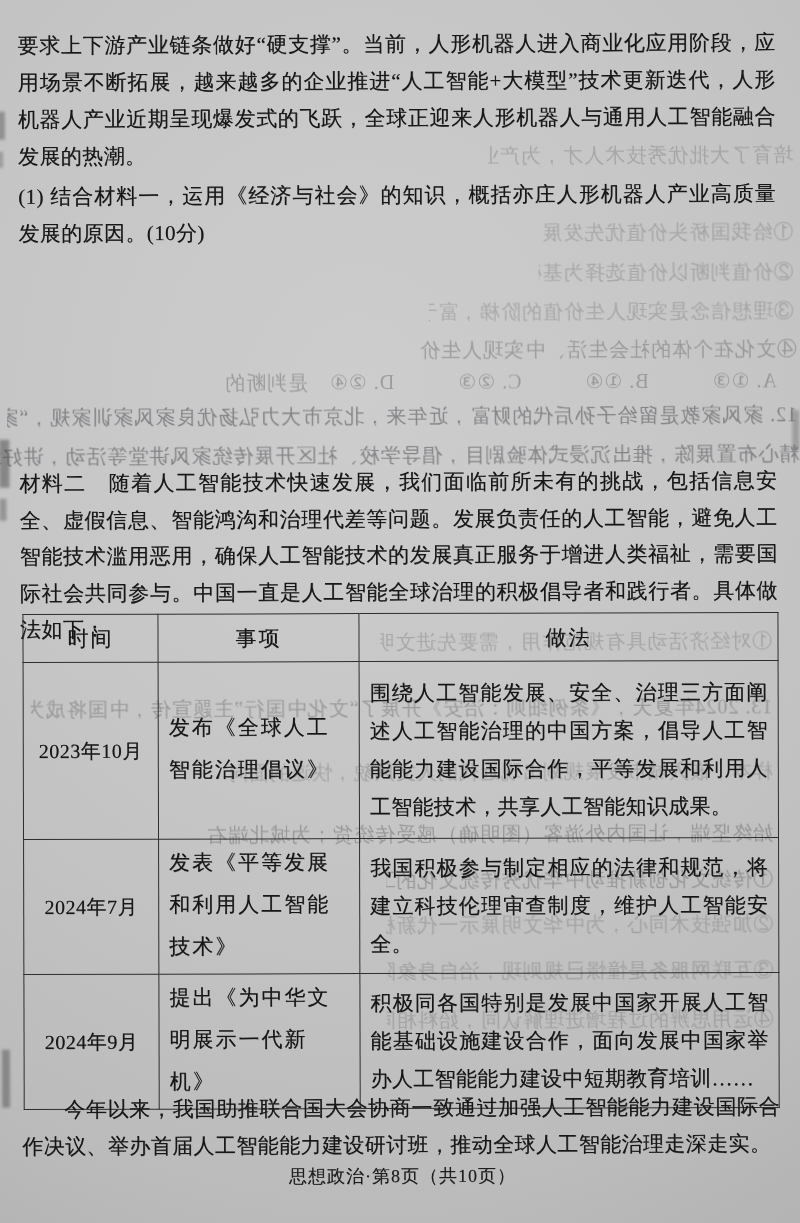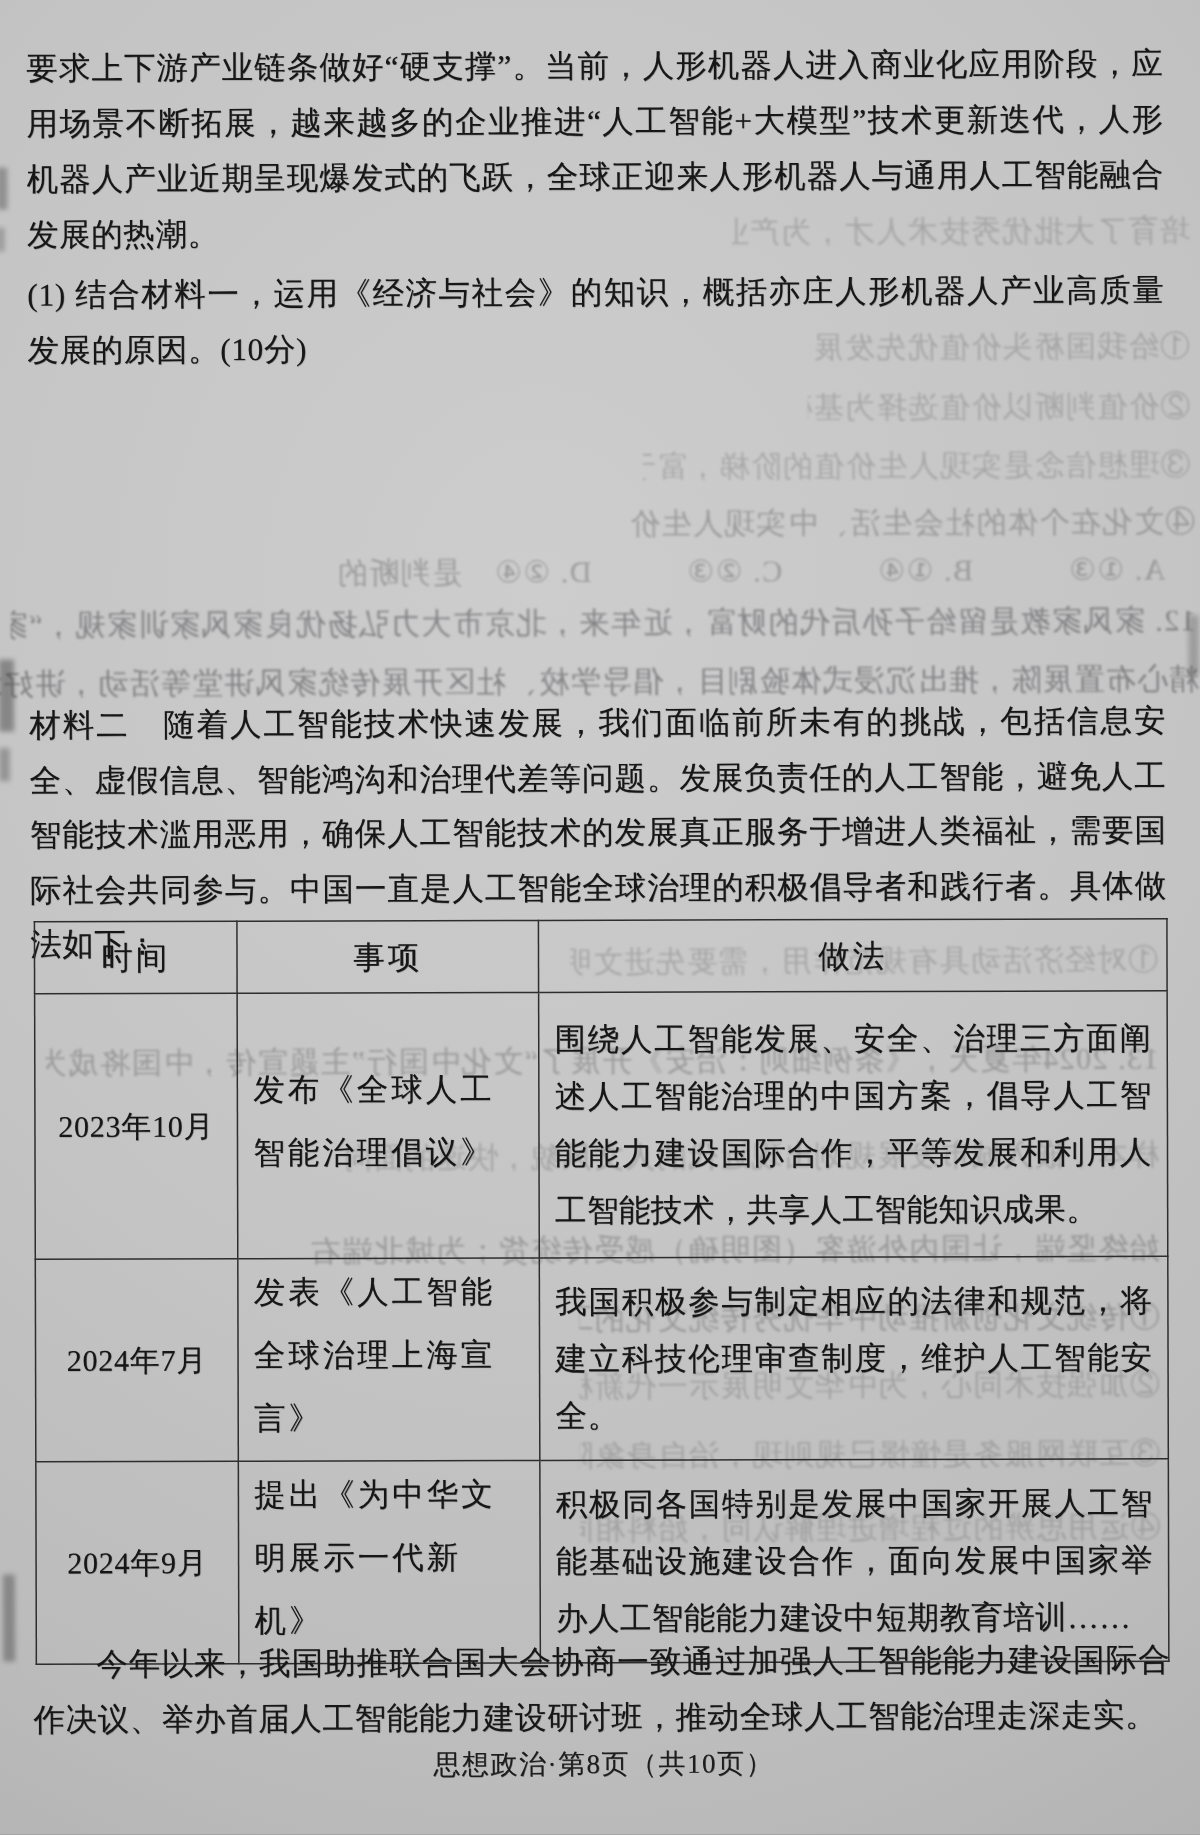--- a/index.html
+++ b/index.html
@@ -105,21 +105,21 @@
           <th>事项</th>
           <th>做法</th>
         </tr>
         <tr class="r0">
           <td class="time">2023年10月</td>
           <td class="event">发布《全球人工智能治理倡议》</td>
           <td class="action">围绕人工智能发展、安全、治理三方面阐述人工智能治理的中国方案，倡导人工智能能力建设国际合作，平等发展和利用人工智能技术，共享人工智能知识成果。</td>
         </tr>
         <tr class="r1">
           <td class="time">2024年7月</td>
-          <td class="event">发表《人工智能全球治理上海宣言》</td>
+          <td class="event">发表《平等发展和利用人工智能技术》</td>
           <td class="action">我国积极参与制定相应的法律和规范，将建立科技伦理审查制度，维护人工智能安全。</td>
         </tr>
         <tr class="r2">
           <td class="time">2024年9月</td>
           <td class="event">提出《为中华文明展示一代新机》</td>
           <td class="action">积极同各国特别是发展中国家开展人工智能基础设施建设合作，面向发展中国家举办人工智能能力建设中短期教育培训……</td>
         </tr>
       </tbody>
         </table>
     </div>

